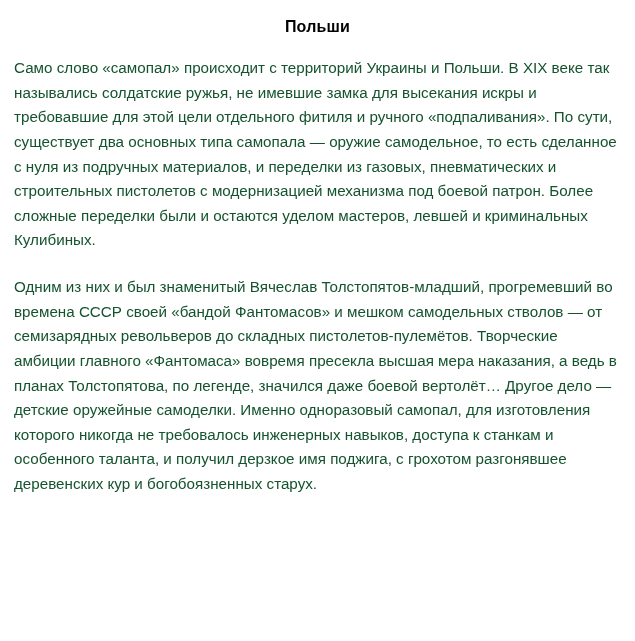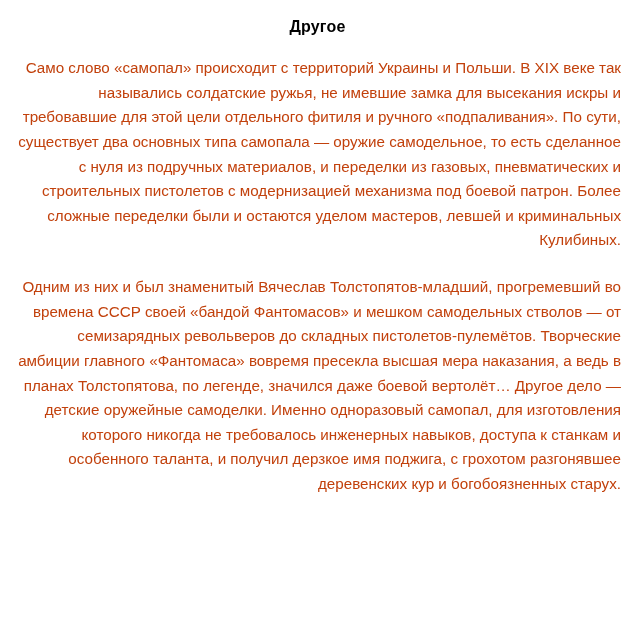--- a/index.html
+++ b/index.html
@@ -23,29 +23,29 @@
     text-align: center;
     font-size: 16px;
     font-weight: bold;
     color: #000000;
     margin: 0 0 20px 0;
     letter-spacing: 0.2px;
   }
   .article-paragraph {
     font-size: 15.2px;
     line-height: 1.62;
-    color: #c2410c;
+    color: #14532d;
     margin: 0 0 22px 0;
-    text-align: right;
+    text-align: left;
     hyphens: none;
   }
   .article-paragraph:last-child {
     margin-bottom: 8px;
   }
 </style>
 </head>
 <body>
 
 <div class="page">
-  <h1 class="article-title">Другое</h1>
+  <h1 class="article-title">Польши</h1>
   <p class="article-paragraph">Само слово «самопал» происходит с территорий Украины и Польши. В XIX веке так назывались солдатские ружья, не имевшие замка для высекания искры и требовавшие для этой цели отдельного фитиля и ручного «подпаливания». По сути, существует два основных типа самопала — оружие самодельное, то есть сделанное с нуля из подручных материалов, и переделки из газовых, пневматических и строительных пистолетов с модернизацией механизма под боевой патрон. Более сложные переделки были и остаются уделом мастеров, левшей и криминальных Кулибиных.</p>
   <p class="article-paragraph">Одним из них и был знаменитый Вячеслав Толстопятов-младший, прогремевший во времена СССР своей «бандой Фантомасов» и мешком самодельных стволов — от семизарядных револьверов до складных пистолетов-пулемётов. Творческие амбиции главного «Фантомаса» вовремя пресекла высшая мера наказания, а ведь в планах Толстопятова, по легенде, значился даже боевой вертолёт… Другое дело — детские оружейные самоделки. Именно одноразовый самопал, для изготовления которого никогда не требовалось инженерных навыков, доступа к станкам и особенного таланта, и получил дерзкое имя поджига, с грохотом разгонявшее деревенских кур и богобоязненных старух.</p>
 </div>
 
 </body></html>

